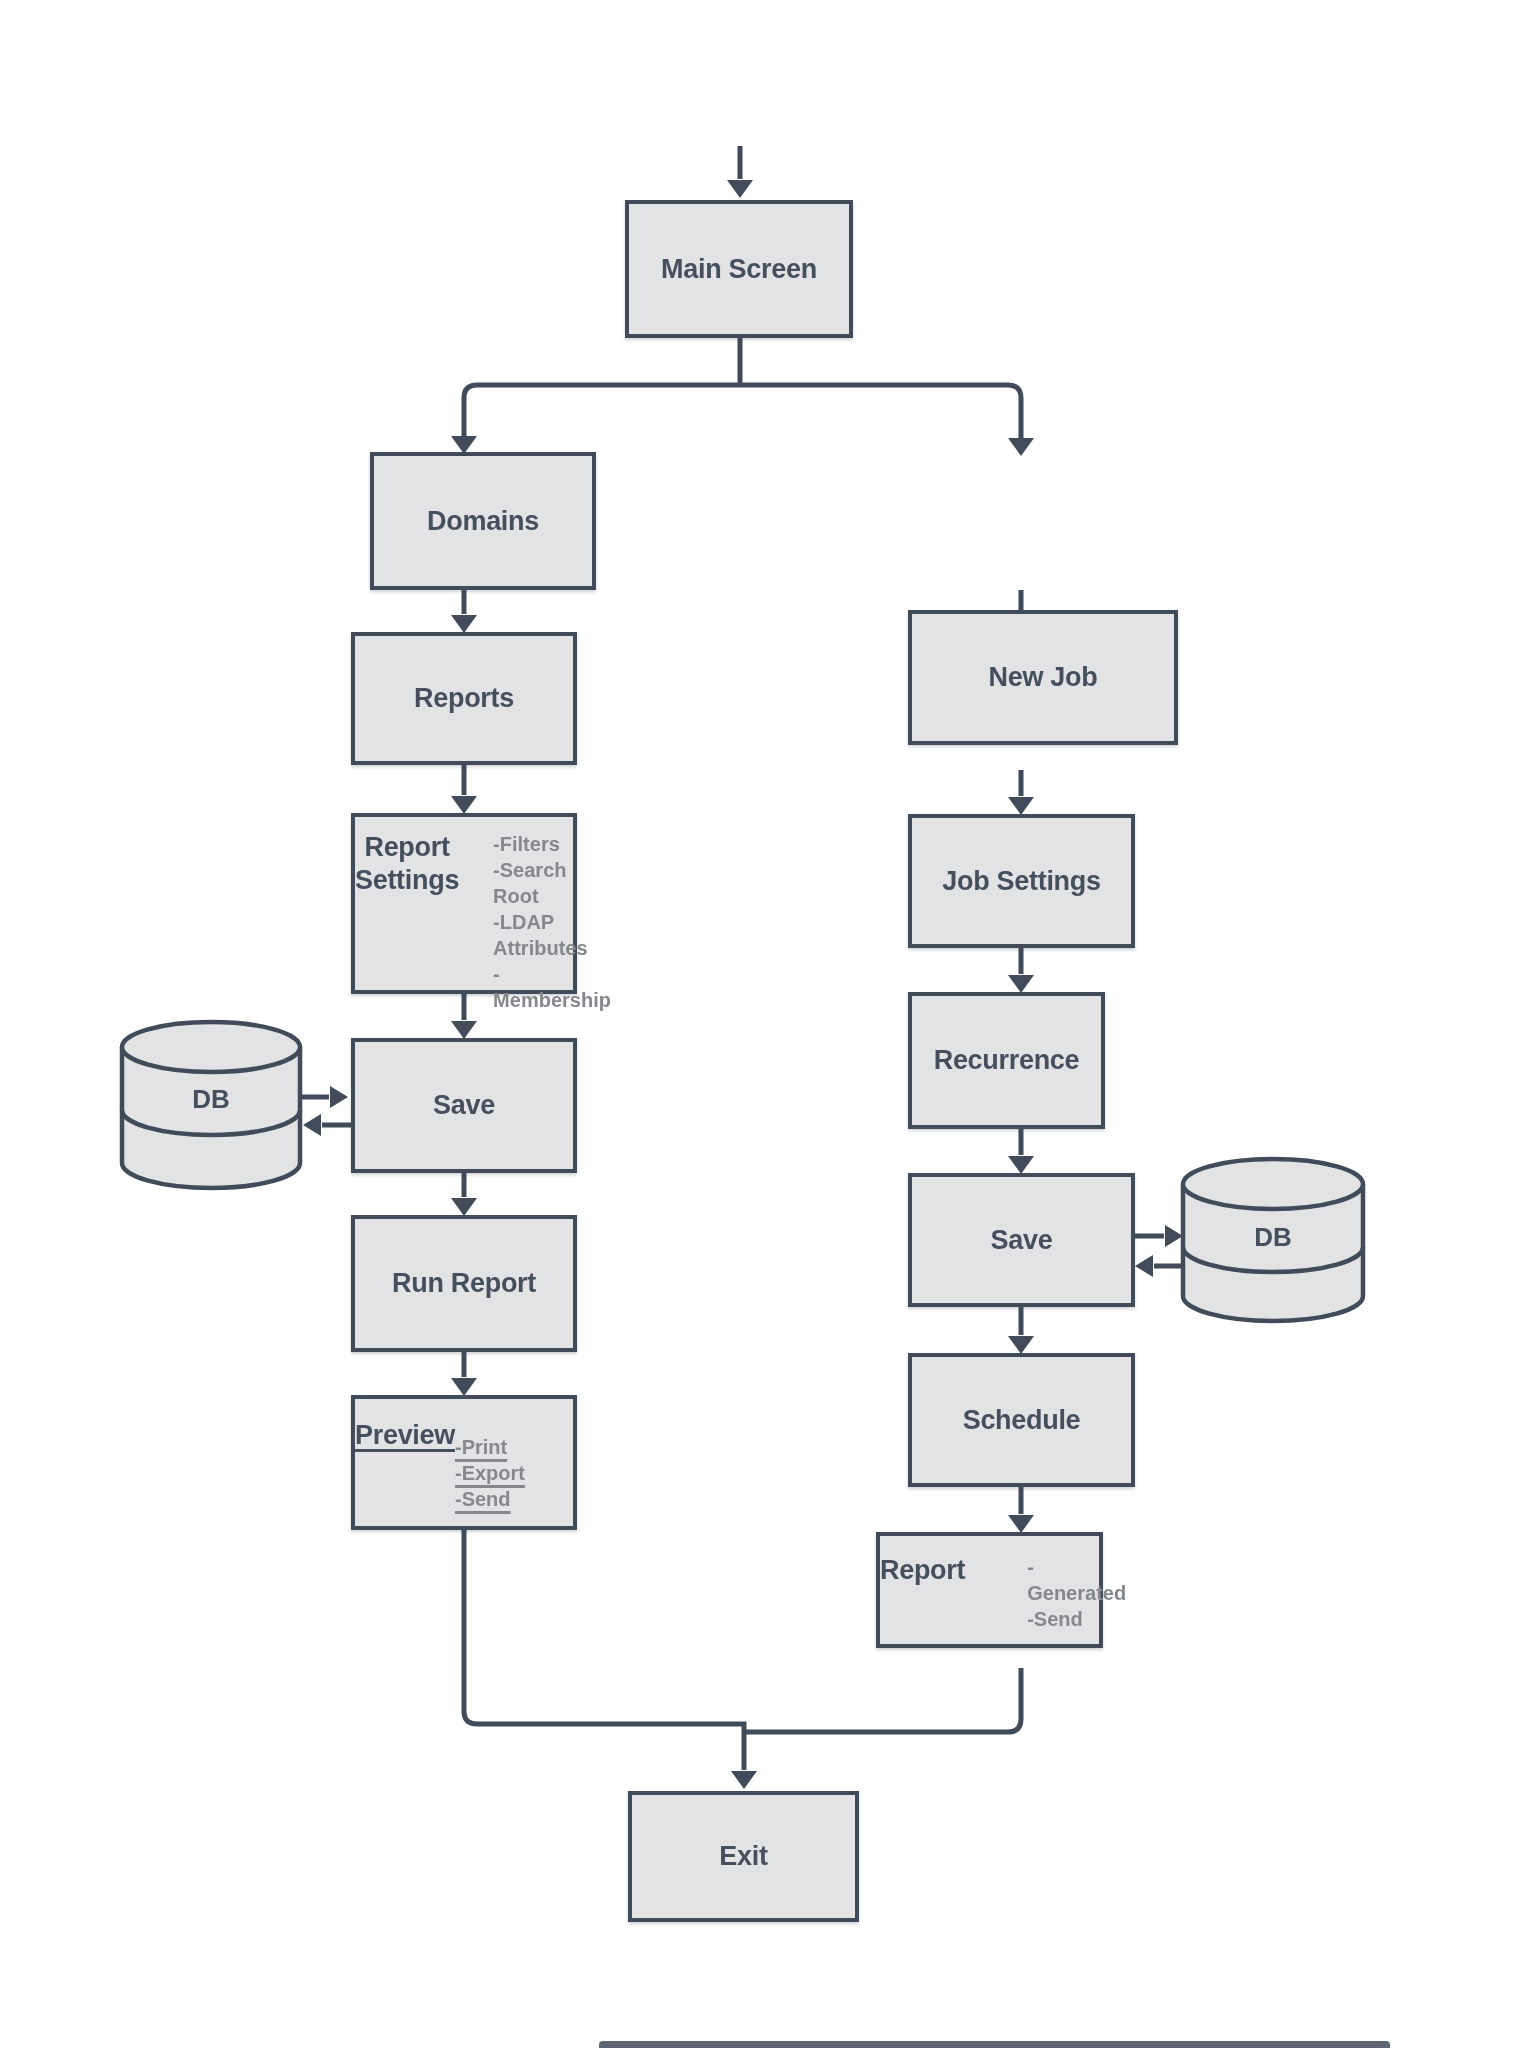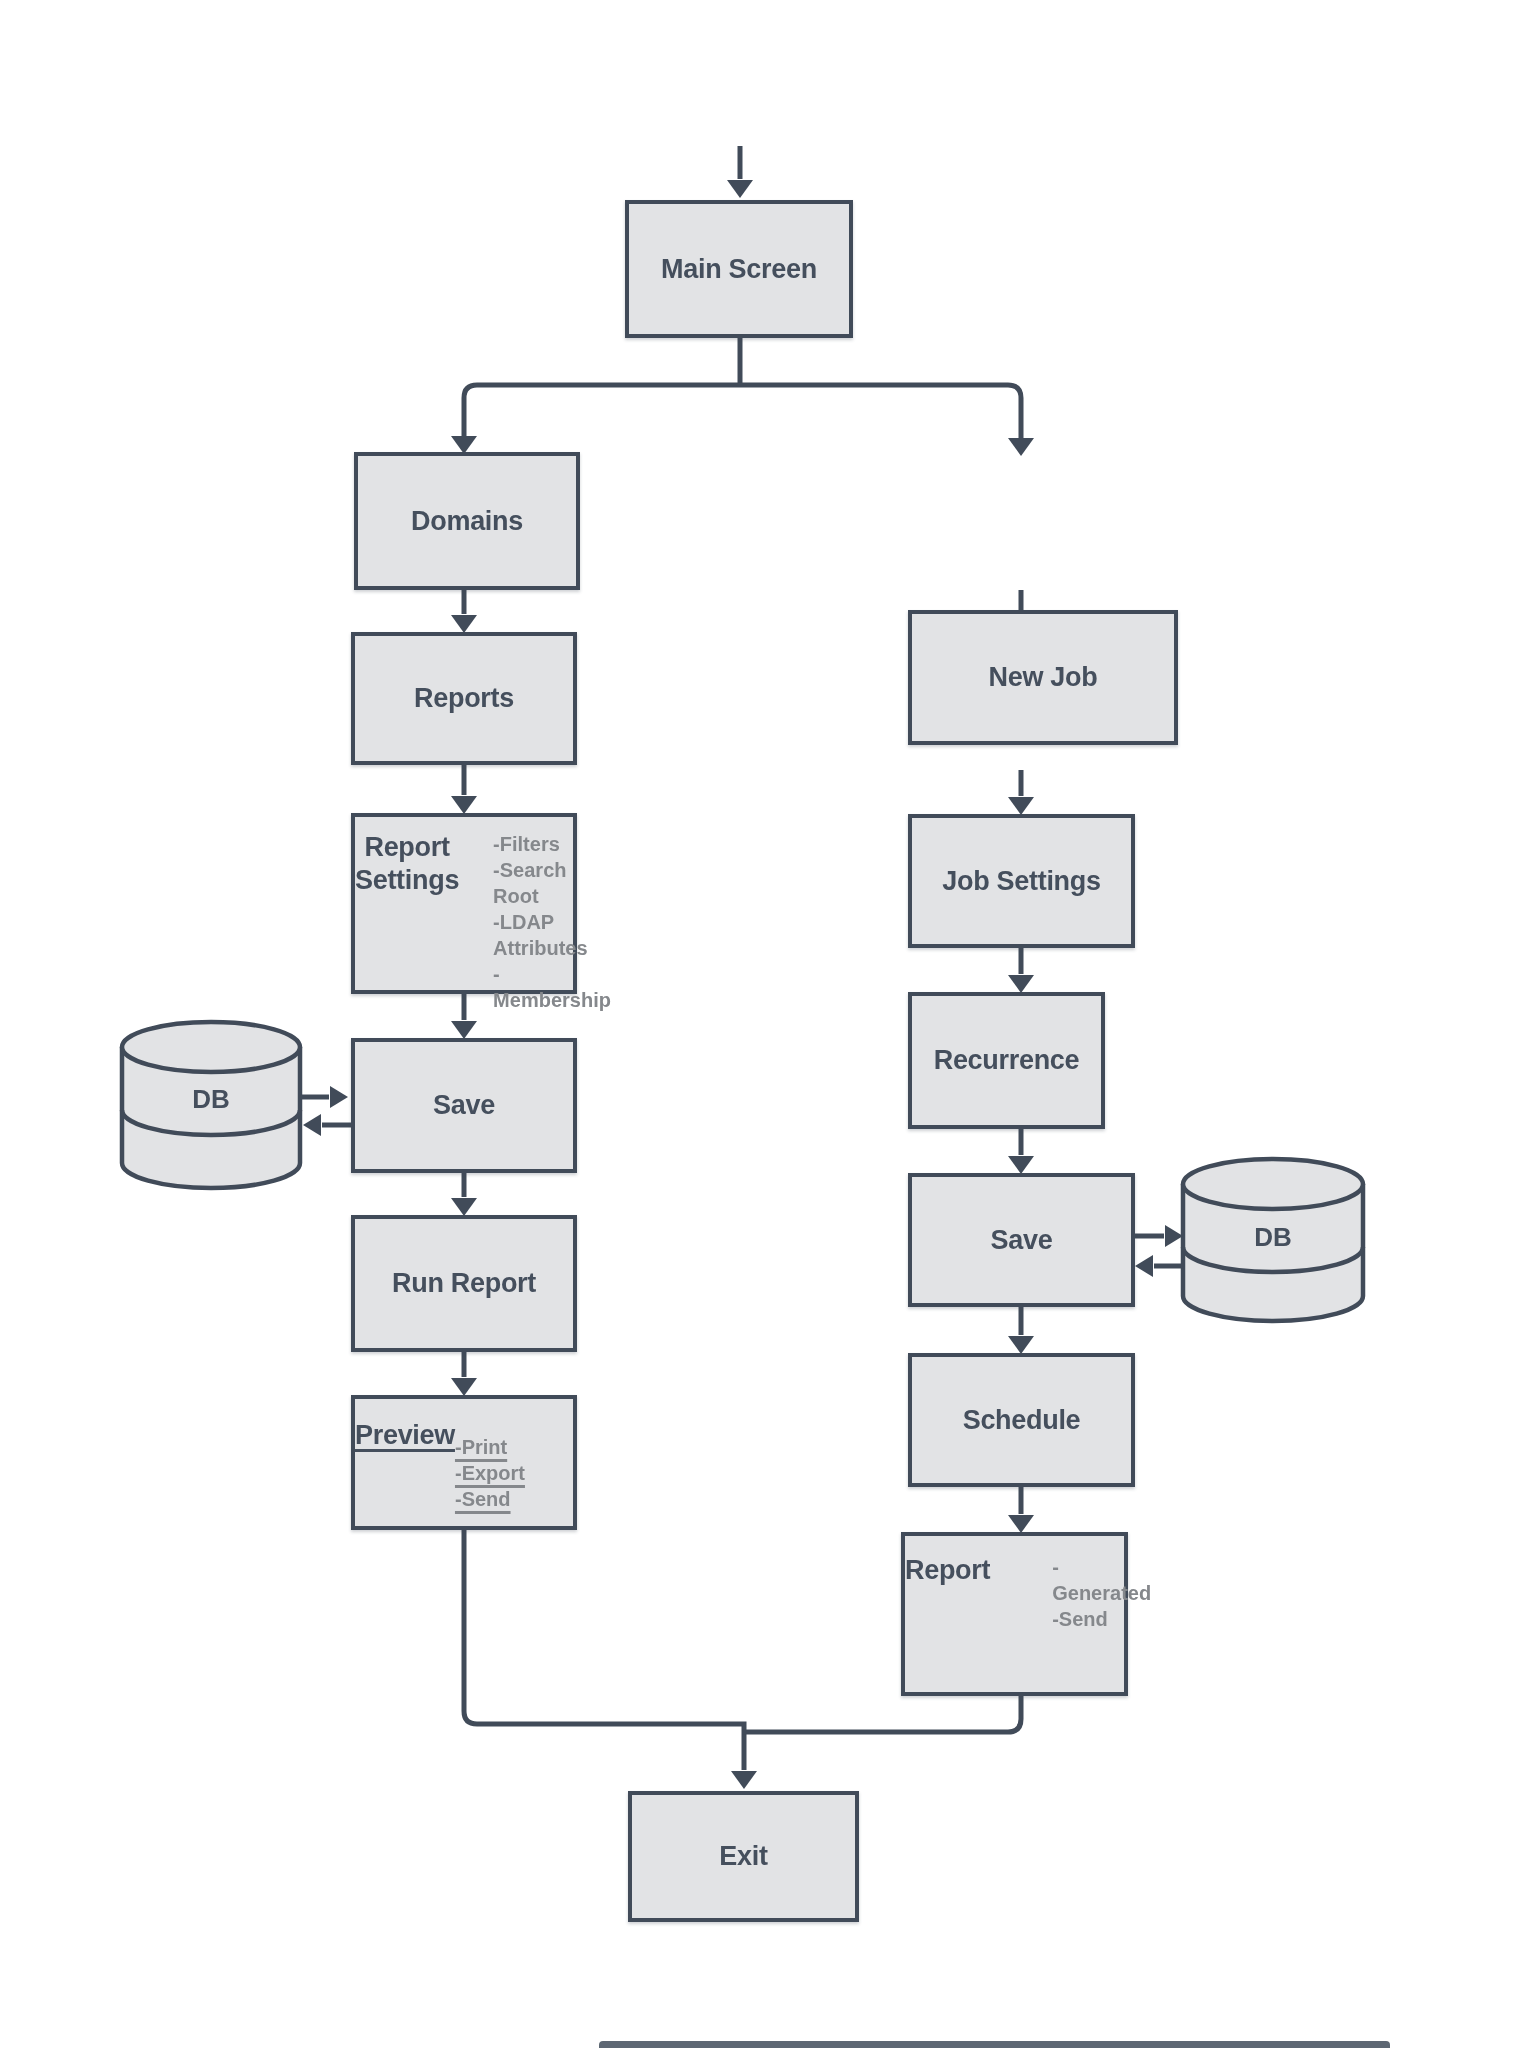--- a/index.html
+++ b/index.html
@@ -132,21 +132,21 @@
       <path d="M1183,1266 H1154"></path>
         <polygon points="1153,1255 1153,1277 1135,1266"></polygon>
     </g>
   </svg>
 
 
   <div class="box" style="left:625px;top:200px;width:228px;height:138px">
     <span>Main Screen</span>
   </div>
 
-  <div class="box" style="left:354px;top:452px;width:226px;height:138px">
+  <div class="box" style="left:370px;top:452px;width:226px;height:138px">
     <span>Domains</span>
   </div>
 
   <div class="box" style="left:351px;top:632px;width:226px;height:133px">
     <span>Reports</span>
   </div>
 
   <div class="box multi" style="left:351px;top:813px;width:226px;height:181px;padding-top:14px">
     <div class="hdr">Report Settings</div>
     <div class="items indent-sm">
@@ -192,21 +192,21 @@
   <div class="box" style="left:908px;top:1173px;width:227px;height:134px">
     <span>Save</span>
   </div>
 
   <div class="db-label" style="left:1273px;top:1237px">DB</div>
 
   <div class="box" style="left:908px;top:1353px;width:227px;height:134px">
     <span>Schedule</span>
   </div>
 
-  <div class="box multi" style="left:901px;top:1532px;width:227px;height:164px;padding-top:18px">
+  <div class="box multi" style="left:876px;top:1532px;width:227px;height:116px;padding-top:18px">
     <div class="hdr">Report</div>
     <div class="items indent-md">
       <div>-Generated</div>
       <div>-Send</div>
     </div>
   </div>
 
   <div class="box" style="left:628px;top:1791px;width:231px;height:131px">
     <span>Exit</span>
   </div>

